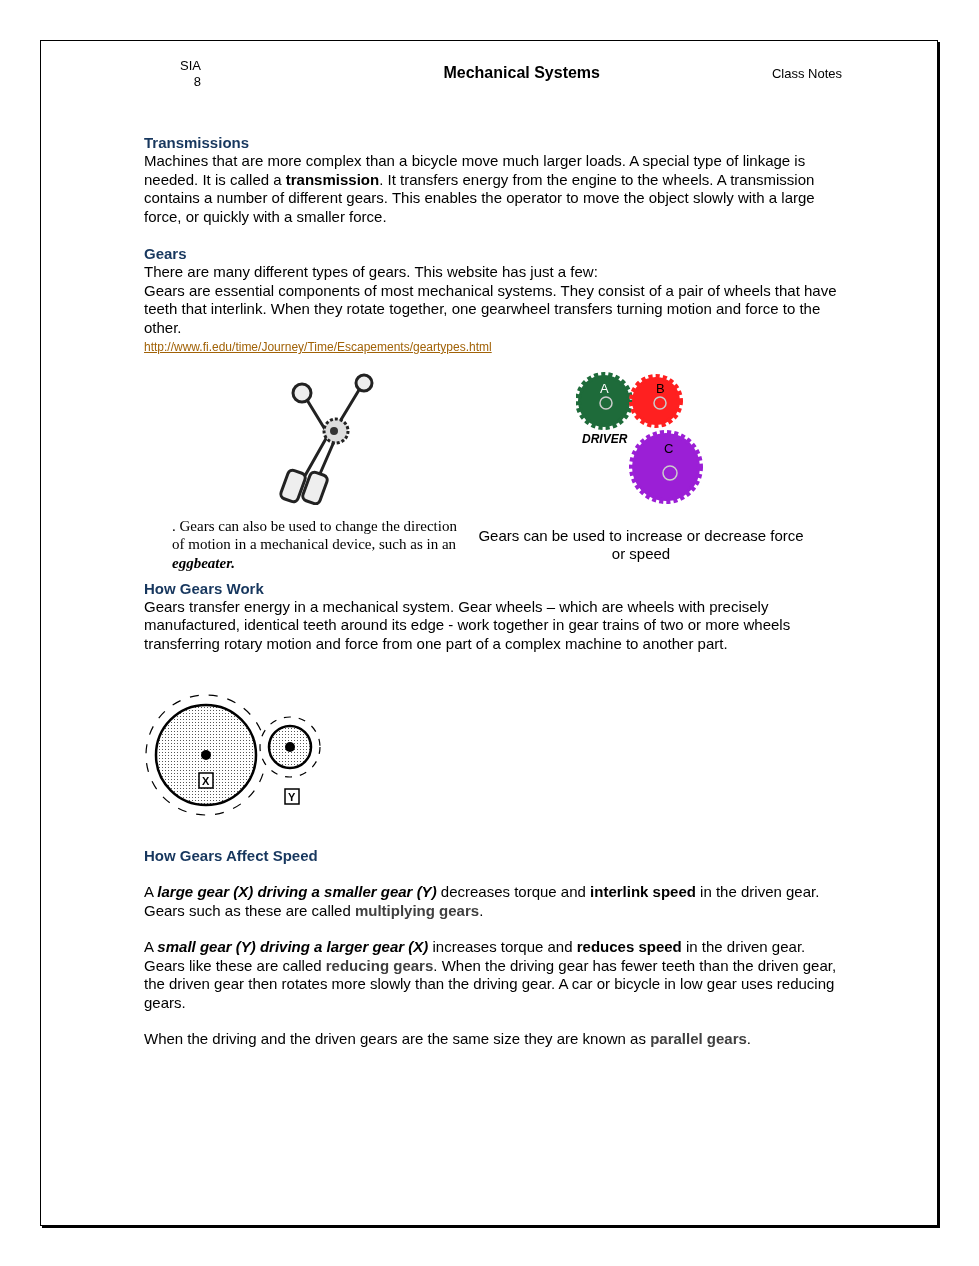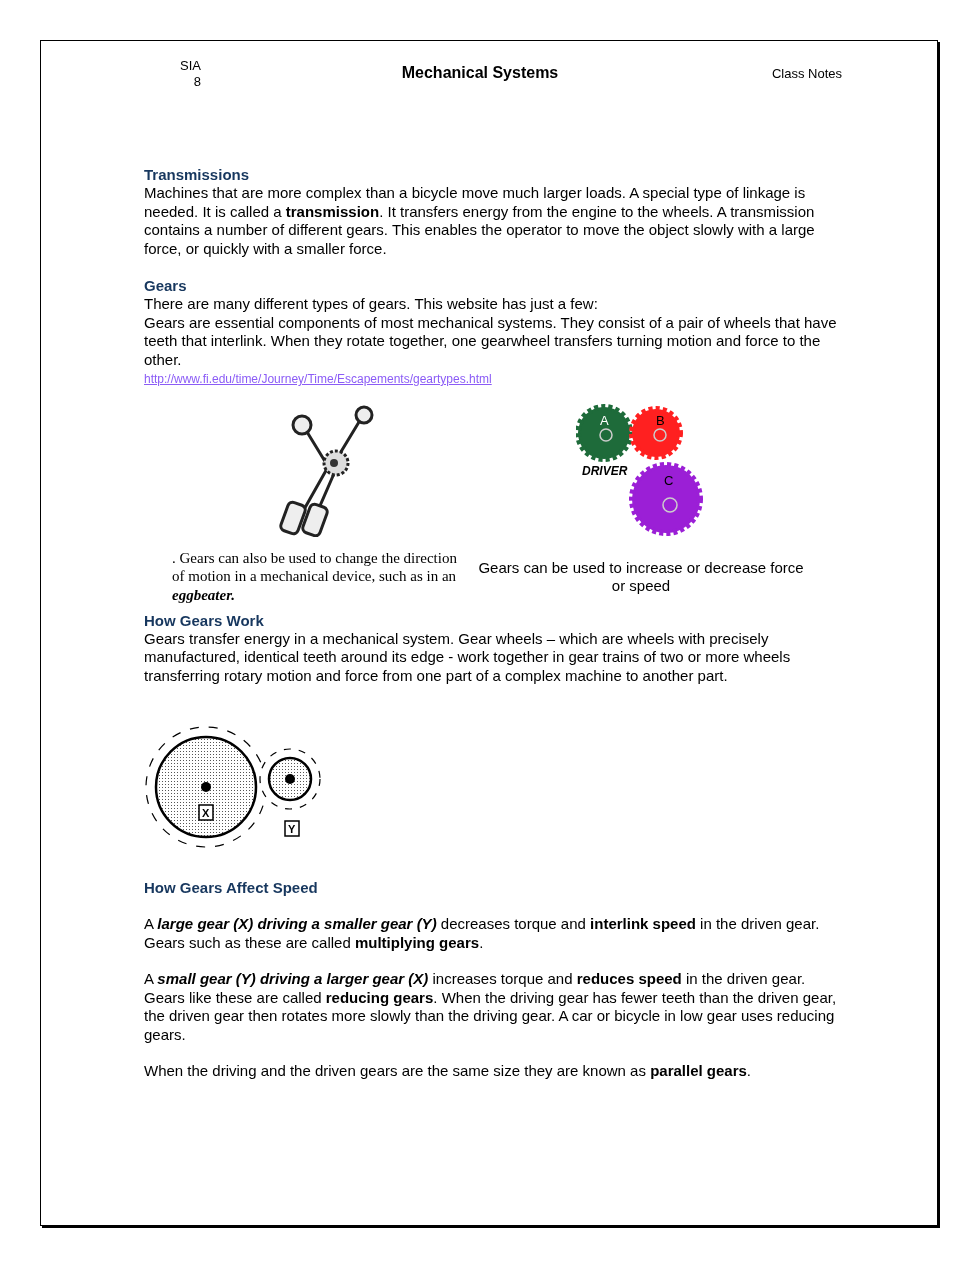--- a/index.html
+++ b/index.html
@@ -2,31 +2,31 @@
 <html><head>
 <meta charset="utf-8">
 <style>
   html, body { margin: 0; padding: 0; background: #ffffff; }
   body { width: 979px; height: 1266px; position: relative; overflow: hidden;
          font-family: "Liberation Sans", sans-serif; color: #000; }
   .page { position: absolute; left: 40px; top: 40px; width: 896px; height: 1184px;
           border: 1px solid #000; box-shadow: 2px 2px 0 #000; background: #fff; }
   .hdr-left { position: absolute; left: 165px; top: 58px; width: 36px; text-align: right;
               font-size: 13px; line-height: 16px; }
-  .hdr-title { position: absolute; left: 360px; top: 64px; width: 240px; text-align: center;
+  .hdr-title { position: absolute; left: 360px; top: 64px; width: 240px; text-align: right;
                font-size: 16px; font-weight: bold; }
   .hdr-right { position: absolute; left: 722px; top: 66px; width: 120px; text-align: right;
                font-size: 13px; }
   .content { position: absolute; left: 144px; top: 133px; width: 700px;
-             font-size: 15px; line-height: 18.5px; margin-top: 32px; }
+             font-size: 15px; line-height: 18.5px; }
   h2 { color: #17375e; font-size: 15px; font-weight: bold; margin: 0; line-height: 19px; }
   p { margin: 0; }
   .gap { height: 18px; }
-  .red { color: #000000; font-weight: bold; }
-  a { color: #8b5cf6; text-decoration: underline; font-size: 12px; }
+  .red { color: #404040; font-weight: bold; }
+  a { color: #a16207; text-decoration: underline; font-size: 12px; }
   .fig-row { position: relative; height: 222px; }
   .fig-egg { position: absolute; left: 130px; top: 16px; width: 110px; height: 132px; }
   .fig-color { position: absolute; left: 432px; top: 14px; width: 136px; height: 140px; }
   .cap-left { position: absolute; left: 28px; top: 160px; width: 300px; text-align: left; font-family: Liberation Serif, serif; }
   .cap-right { position: absolute; left: 332px; top: 170px; width: 330px; text-align: center; }
   .fig-xy { position: relative; height: 145px; margin-top: 18px; }
 </style>
 </head>
 <body>
 

